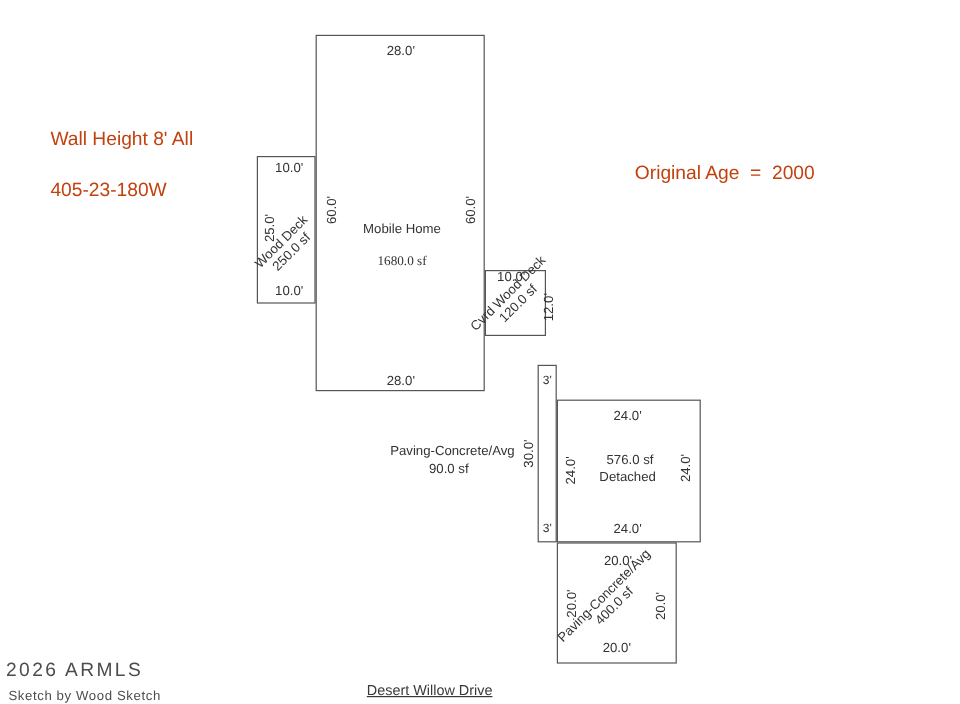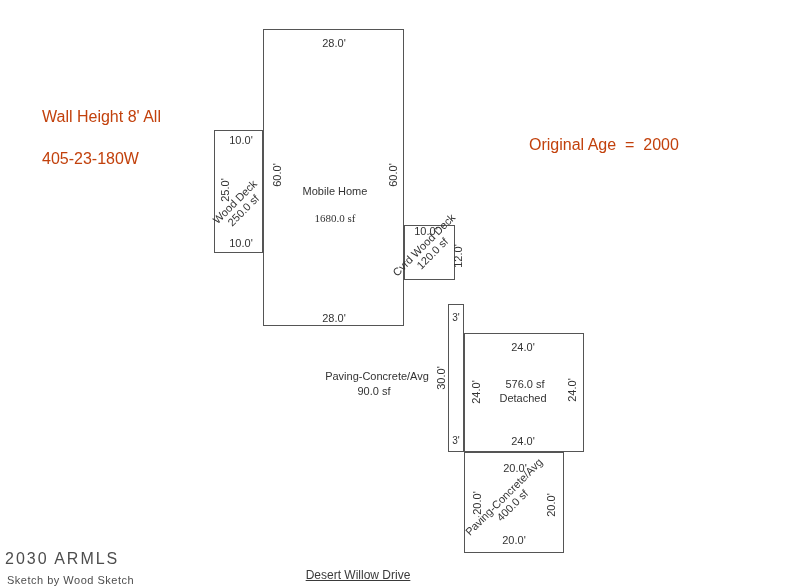--- a/index.html
+++ b/index.html
@@ -105,16 +105,16 @@
 
   <div class="rect" style="left:464px;top:452px;width:100px;height:101px;"></div>
   <div class="lbl" style="left:515px;top:468px;">20.0'</div>
   <div class="lbl vert" style="left:477px;top:503px;">20.0'</div>
   <div class="lbl diag" style="left:508px;top:501px;"><span>Paving-Concrete/Avg</span><br><span>400.0 sf</span></div>
   <div class="lbl vert" style="left:551px;top:505px;">20.0'</div>
   <div class="lbl" style="left:514px;top:540px;">20.0'</div>
 
   <div class="center-lbl" style="left:358px;top:575px;text-decoration:underline;">Desert Willow Drive</div>
 
-  <div class="brand" style="left:5px;top:550px;">2030 ARMLS</div>
+  <div class="brand" style="left:5px;top:550px;">2026 ARMLS</div>
   <div class="credit" style="left:7px;top:574px;">Sketch by Wood Sketch</div>
 
 </div>
 
 </body></html>

